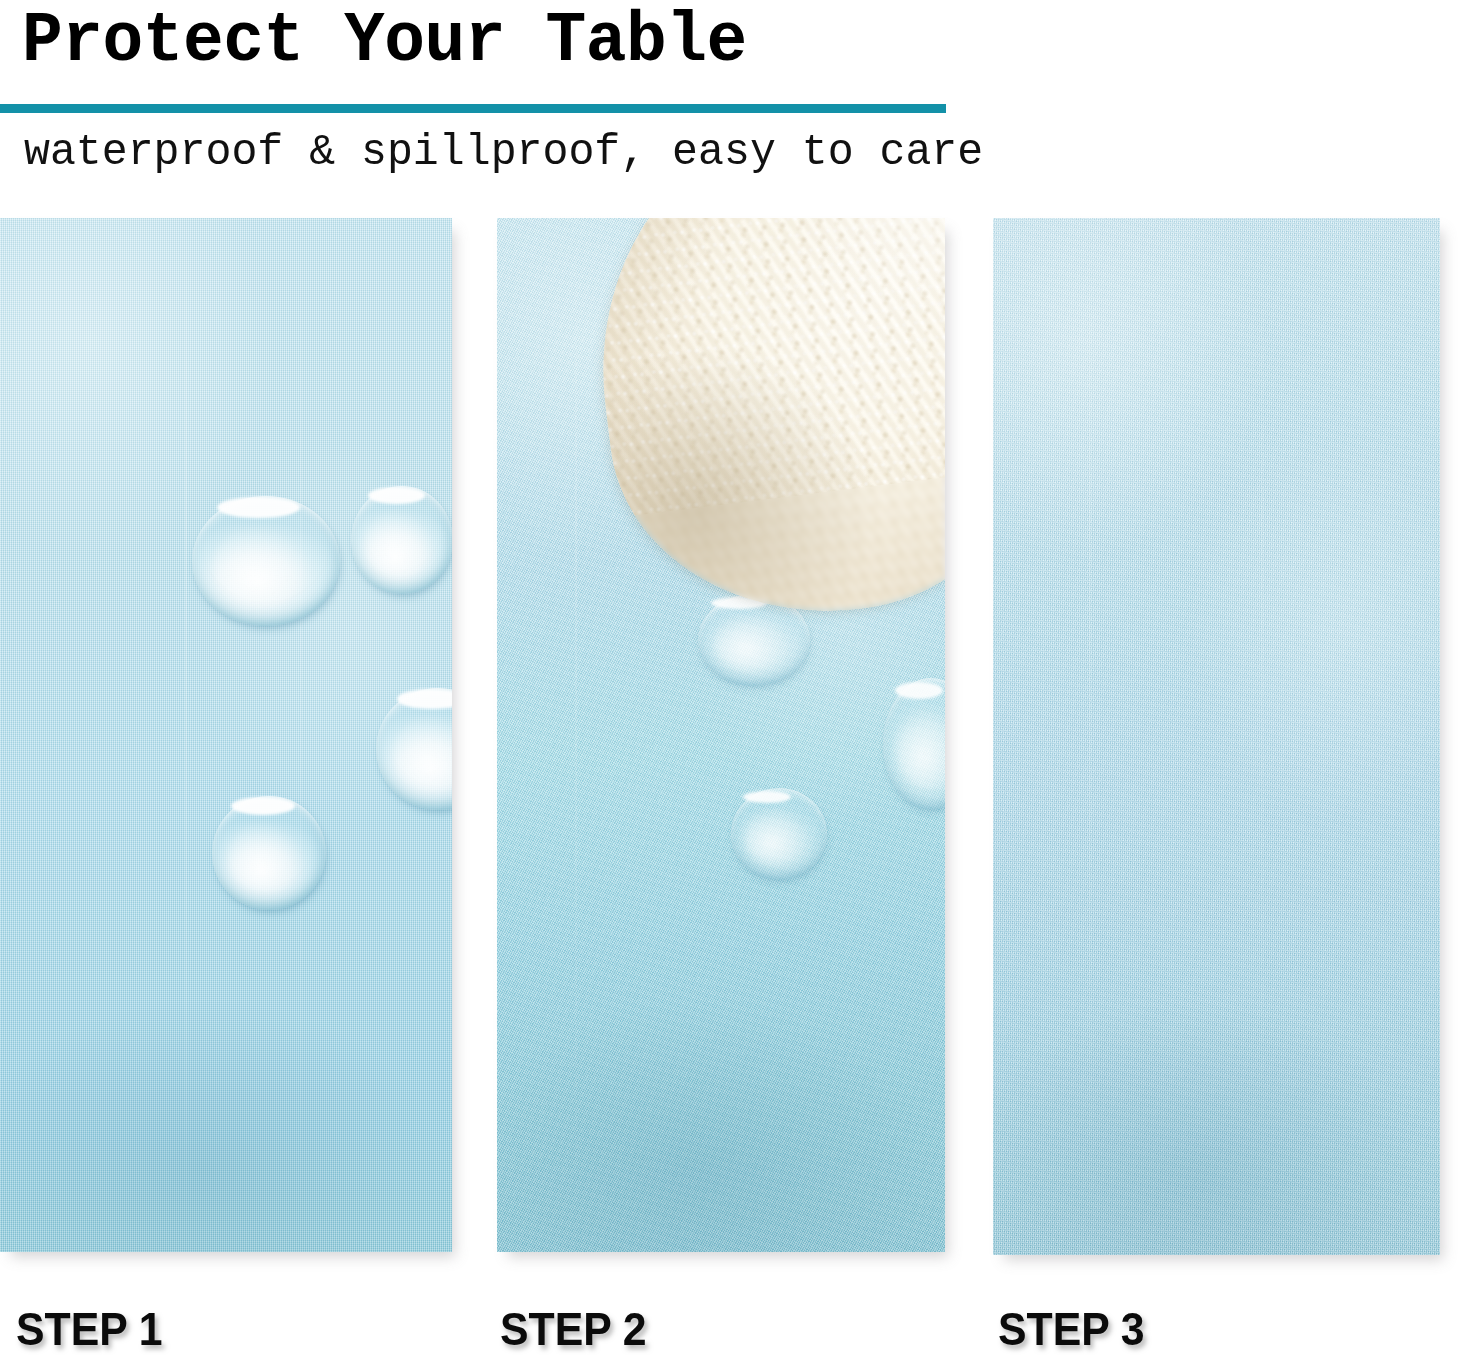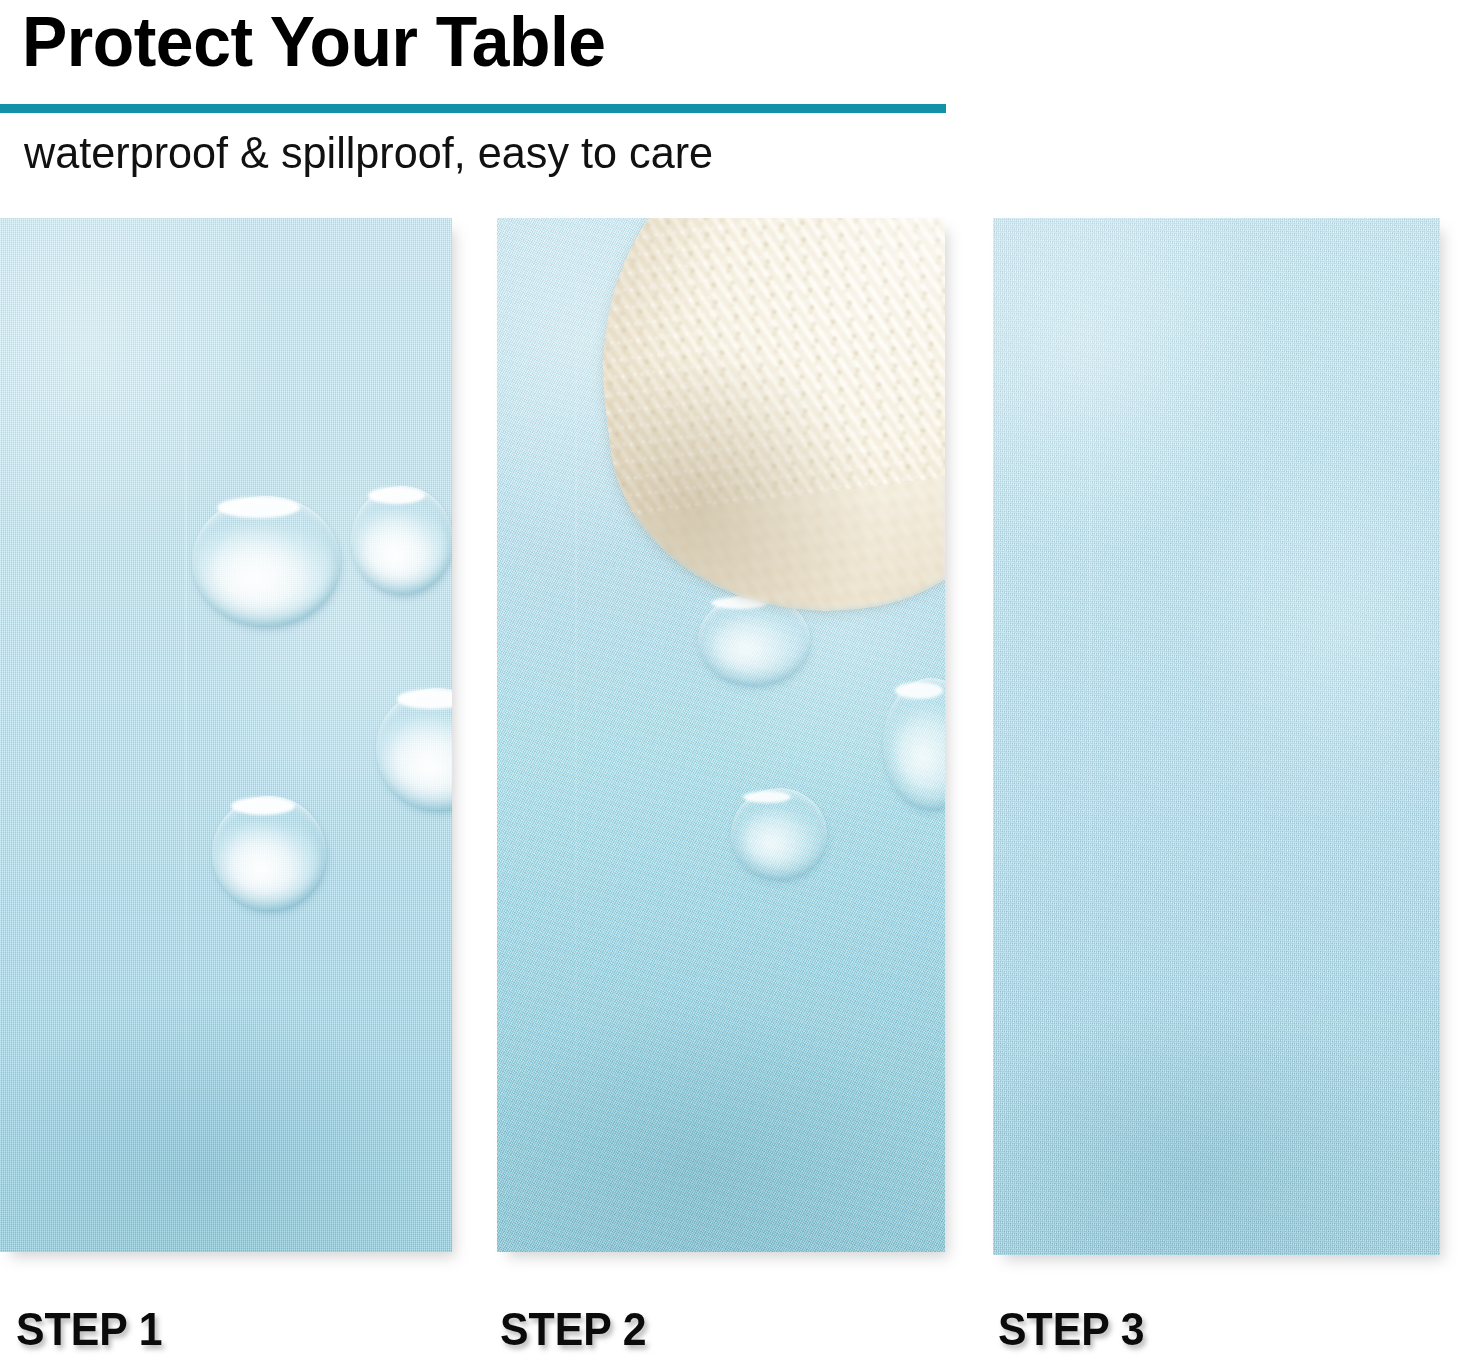--- a/index.html
+++ b/index.html
@@ -16,20 +16,21 @@
     -webkit-font-smoothing: antialiased;
   }
 
   
   #header {
     position: absolute;
     left: 0;
     top: 0;
     width: 1464px;
     height: 200px;
+    font-family: Liberation Mono, monospace;
   }
   #page-title {
     position: absolute;
     left: 22px;
     top: 2px;
     font-size: 70px;
     line-height: 80px;
     font-weight: 700;
     letter-spacing: -0.5px;
     color: #000000;

